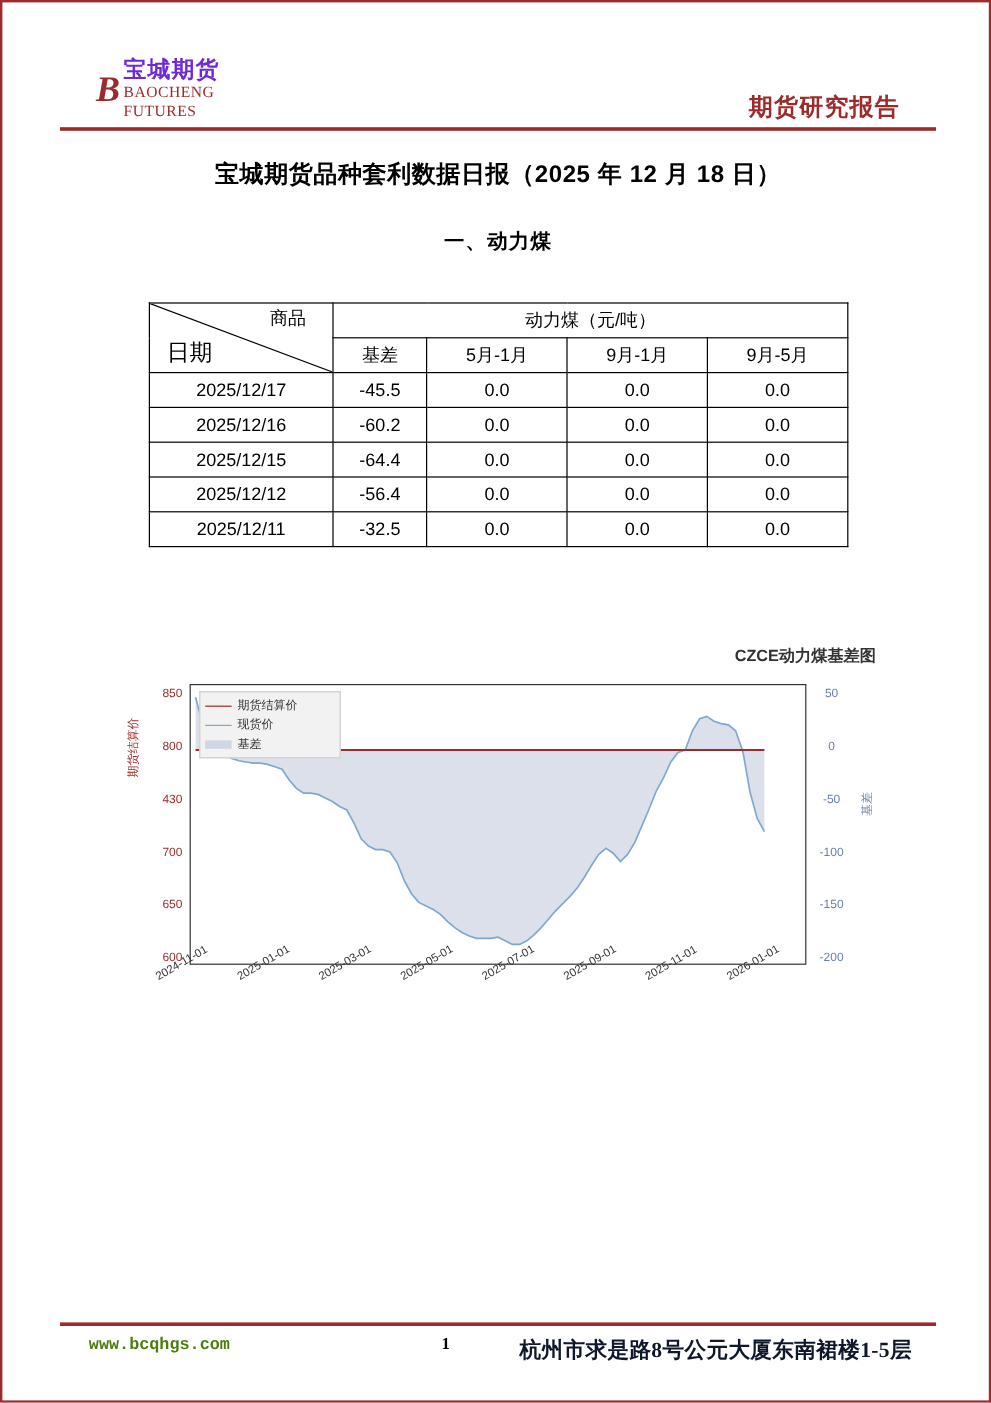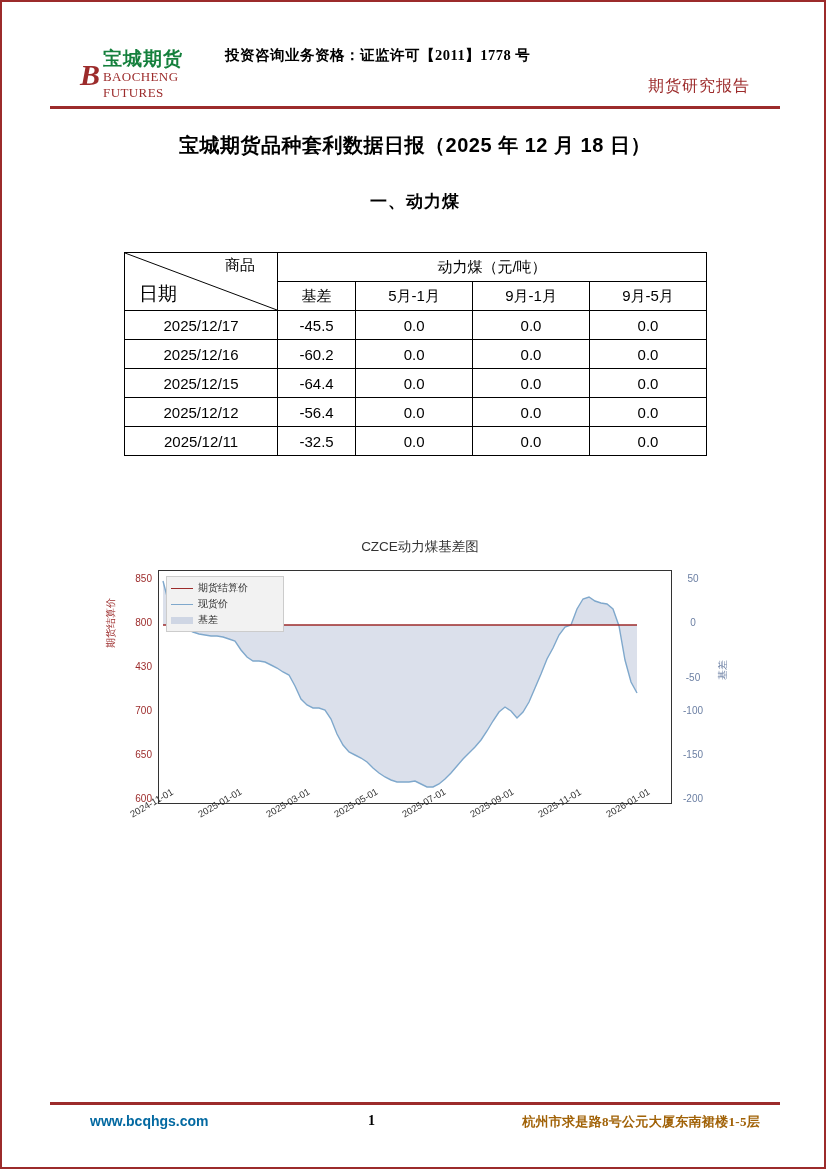--- a/index.html
+++ b/index.html
@@ -49,21 +49,21 @@
     font-style: italic;
   }
   .logo-text {
     display: flex;
     flex-direction: column;
     justify-content: center;
   }
   .logo-cn {
     font-size: 19px;
     font-weight: bold;
-    color: #15803d;
+    color: #6d28d9;
     letter-spacing: 1px;
     line-height: 1.05;
   }
   .logo-en {
     font-size: 13px;
     color: #9c2b2b;
     letter-spacing: 0.4px;
     line-height: 1.2;
   }
   .qualification {
@@ -72,22 +72,22 @@
     top: 4px;
     font-size: 14.5px;
     font-weight: bold;
     color: #000;
     letter-spacing: 0.5px;
   }
   .report-title-right {
     position: absolute;
     right: 30px;
     top: 34px;
-    font-size: 16px;
-    font-weight: normal;
+    font-size: 20px;
+    font-weight: bold;
     color: #9c2b2b;
     letter-spacing: 1px;
   }
   .header-rule {
     position: absolute;
     left: 48px;
     top: 104px;
     width: 730px;
     height: 3px;
     background: #9c2b2b;
@@ -175,23 +175,23 @@
     left: 108px;
     top: 528px;
     width: 620px;
     height: 330px;
   }
   .chart-title {
     position: absolute;
     top: 8px;
     left: 0;
     width: 620px;
-    text-align: center;
+    text-align: right;
     font-size: 13.5px;
-    font-weight: normal;
+    font-weight: bold;
     font-family: "Liberation Sans", sans-serif;
     color: #333;
   }
   .plot {
     position: absolute;
     left: 48px;
     top: 40px;
     width: 512px;
     height: 232px;
     border: 1px solid #333;
@@ -276,61 +276,60 @@
   }
   .footer {
     position: absolute;
     left: 48px;
     bottom: 26px;
     width: 730px;
     height: 30px;
   }
   .footer-site {
     position: absolute;
-    left: 40px;
+    left: 24px;
     top: 2px;
     font-size: 14px;
     font-weight: bold;
-    color: #0369a1;
-    font-family: Liberation Sans, sans-serif;
+    color: #4d7c0f;
+    font-family: Liberation Mono, monospace;
   }
   .footer-page {
     position: absolute;
     left: 318px;
     top: 2px;
     font-size: 14px;
     font-weight: bold;
     color: #000;
     font-family: "Liberation Serif", serif;
   }
   .footer-addr {
     position: absolute;
     right: 20px;
     top: 2px;
-    font-size: 13px;
-    font-weight: bold;
-    color: #a16207;
+    font-size: 18px;
+    font-weight: bold;
+    color: #0f172a;
     font-family: "Liberation Serif", serif;
     letter-spacing: 0.3px;
   }
 </style>
 </head>
 <body>
 
 <div class="page">
 
   <div class="header">
     <div class="logo-box">
       <div class="logo-mark">B</div>
       <div class="logo-text">
         <div class="logo-cn">宝城期货</div>
         <div class="logo-en">BAOCHENG FUTURES</div>
       </div>
     </div>
-    <div class="qualification">投资咨询业务资格：证监许可【2011】1778 号</div>
     <div class="report-title-right">期货研究报告</div>
   </div>
   <div class="header-rule"></div>
 
   <div class="doc-title">宝城期货品种套利数据日报（2025 年 12 月 18 日）</div>
   <div class="section-title">一、动力煤</div>
 
   <div class="table-wrap">
     <table class="data">
       <tbody>
@@ -399,21 +398,21 @@
     <div class="ytick left" style="top:263px;">600</div>
     <div class="ytick left" style="top:219px;">650</div>
     <div class="ytick left" style="top:175px;">700</div>
     <div class="ytick left" style="top:131px;">430</div>
     <div class="ytick left" style="top:87px;">800</div>
     <div class="ytick left" style="top:43px;">850</div>
 
     <div class="ytick right" style="top:263px;">-200</div>
     <div class="ytick right" style="top:219px;">-150</div>
     <div class="ytick right" style="top:175px;">-100</div>
-    <div class="ytick right" style="top:142px;">-50</div>
+    <div class="ytick right" style="top:131px;">-50</div>
     <div class="ytick right" style="top:87px;">0</div>
     <div class="ytick right" style="top:43px;">50</div>
 
     <div class="plot">
       <svg width="512" height="232" viewBox="0 0 512 232">
 
         <path d="M4,10 L10,33 L16,52 L22,56 L28,58 L34,61 L40,63 L46,64 L52,65 L58,65 L64,66 L70,68 L76,70 L82,79 L88,86 L94,90 L100,90 L106,91 L112,94 L118,97 L124,101 L130,104 L136,115 L142,128 L148,134 L154,137 L160,137 L166,139 L172,148 L178,163 L184,174 L190,181 L196,184 L202,187 L208,191 L214,197 L220,202 L226,206 L232,209 L238,211 L244,211 L250,211 L256,210 L262,213 L268,216 L274,216 L280,213 L286,208 L292,202 L298,195 L304,188 L310,182 L316,176 L322,169 L328,160 L334,150 L340,141 L346,136 L352,140 L358,147 L364,141 L370,131 L376,117 L382,103 L388,88 L394,77 L400,64 L406,56 L412,54 L418,38 L424,28 L430,26 L436,30 L442,32 L448,33 L454,38 L460,55 L466,89 L472,111 L478,122 L478,54 L4,54 Z" fill="#cfd6e4" fill-opacity="0.75" stroke="none"></path>
 
         <path d="M4,10 L10,33 L16,52 L22,56 L28,58 L34,61 L40,63 L46,64 L52,65 L58,65 L64,66 L70,68 L76,70 L82,79 L88,86 L94,90 L100,90 L106,91 L112,94 L118,97 L124,101 L130,104 L136,115 L142,128 L148,134 L154,137 L160,137 L166,139 L172,148 L178,163 L184,174 L190,181 L196,184 L202,187 L208,191 L214,197 L220,202 L226,206 L232,209 L238,211 L244,211 L250,211 L256,210 L262,213 L268,216 L274,216 L280,213 L286,208 L292,202 L298,195 L304,188 L310,182 L316,176 L322,169 L328,160 L334,150 L340,141 L346,136 L352,140 L358,147 L364,141 L370,131 L376,117 L382,103 L388,88 L394,77 L400,64 L406,56 L412,54 L418,38 L424,28 L430,26 L436,30 L442,32 L448,33 L454,38 L460,55 L466,89 L472,111 L478,122" fill="none" stroke="#7fa8cc" stroke-width="1.4"></path>
 

